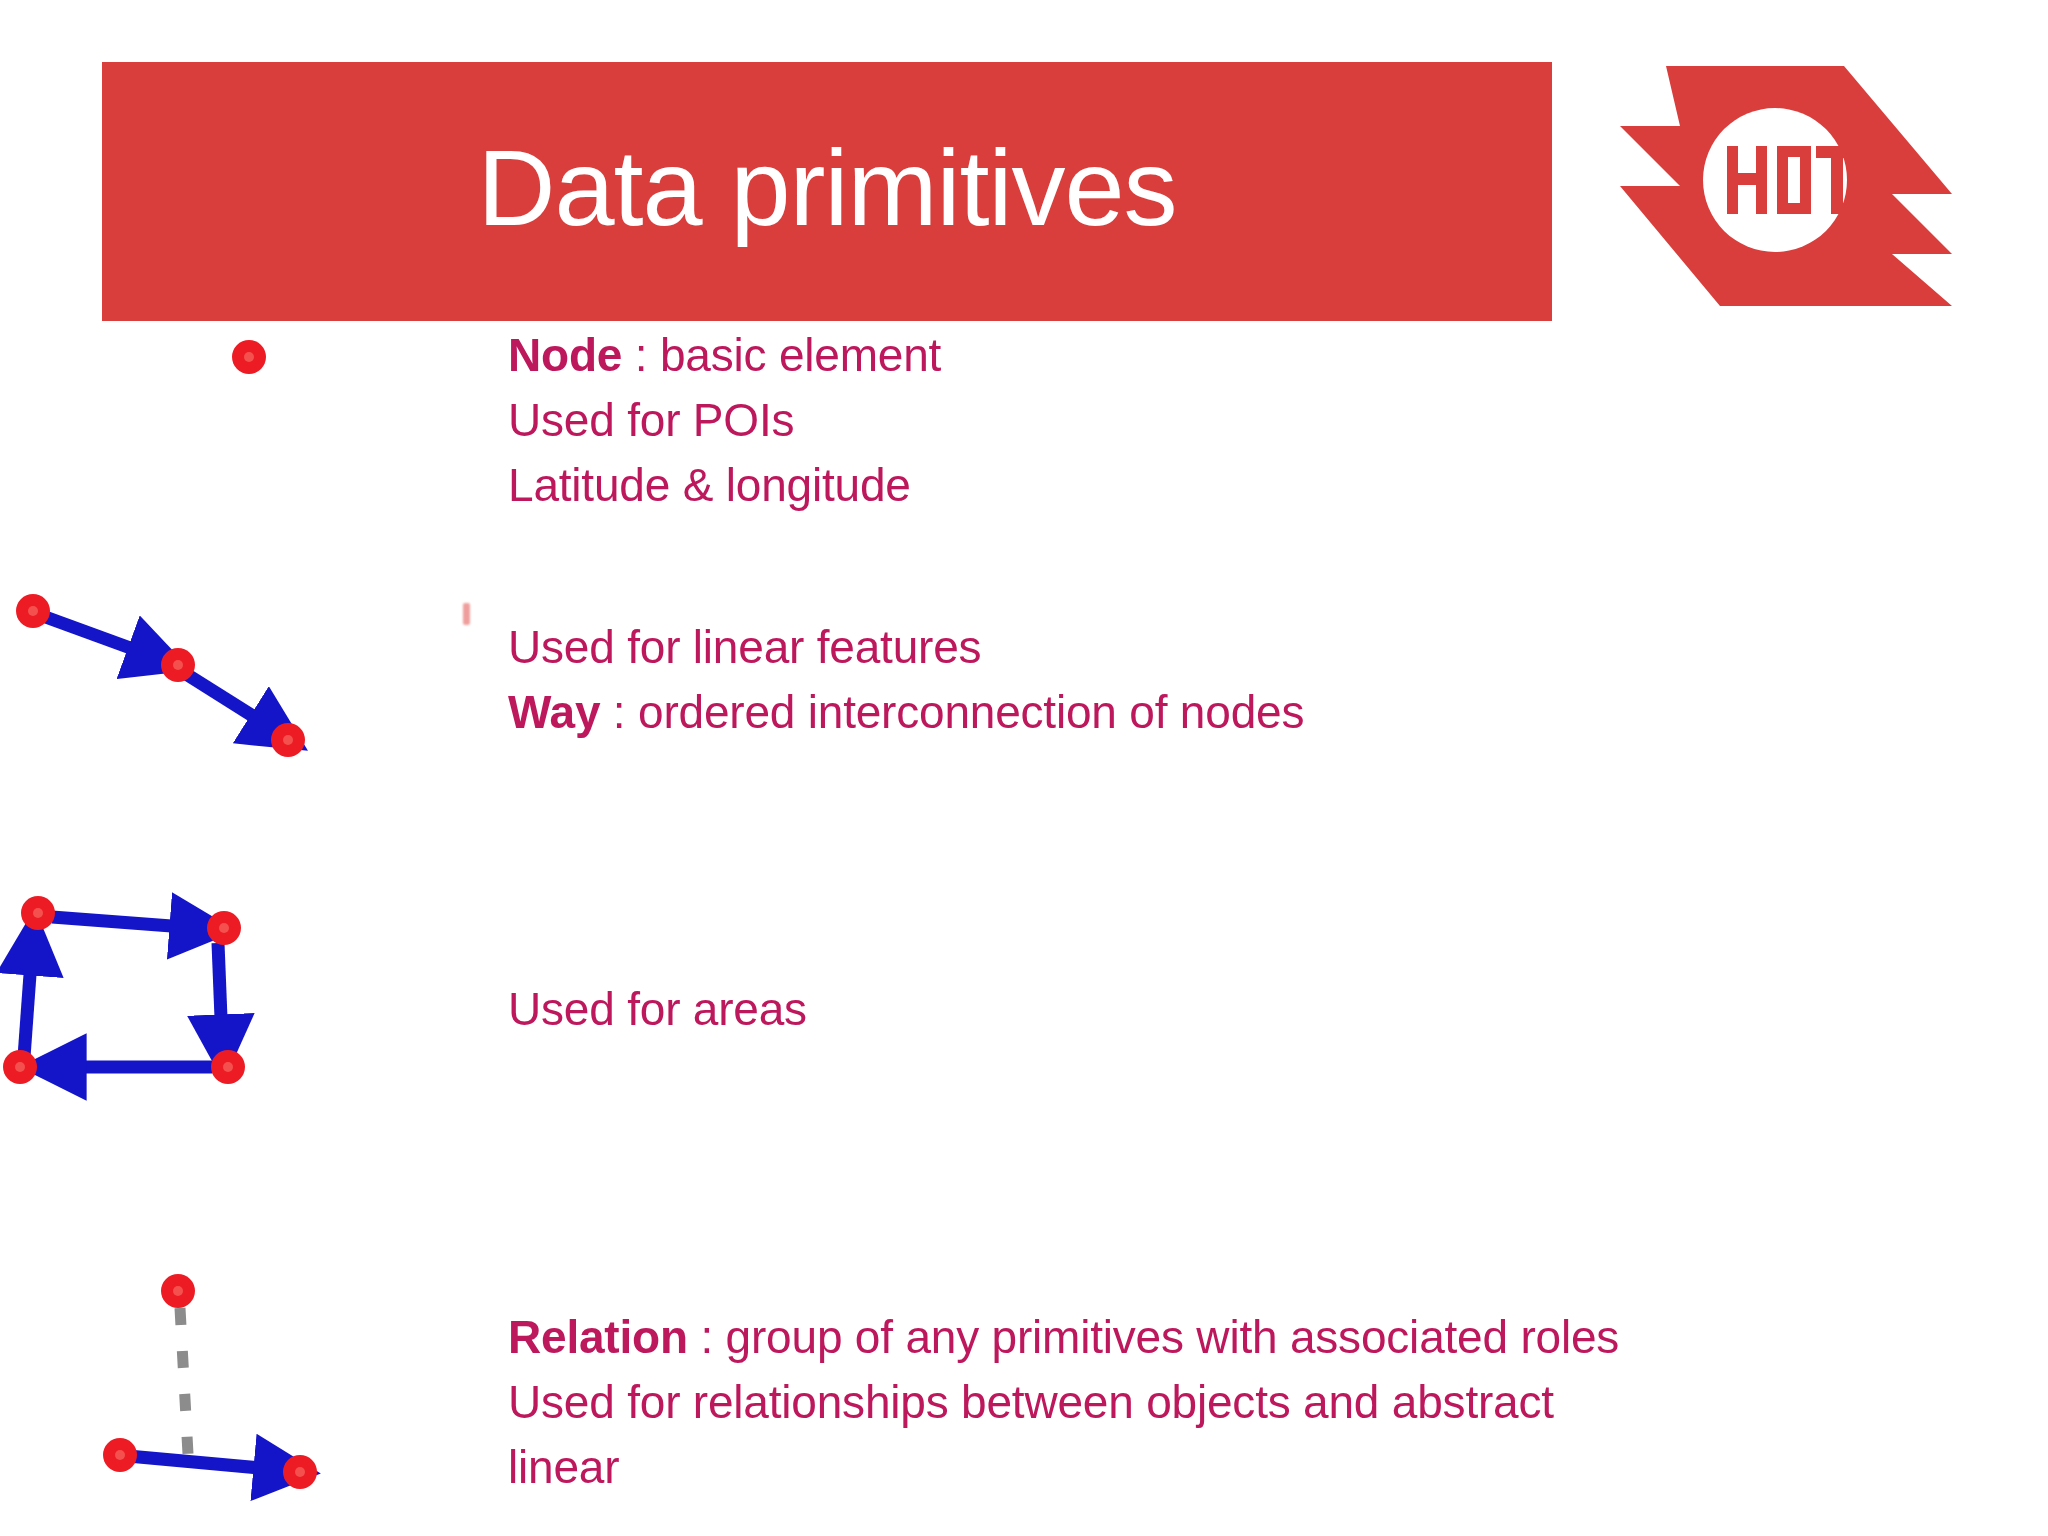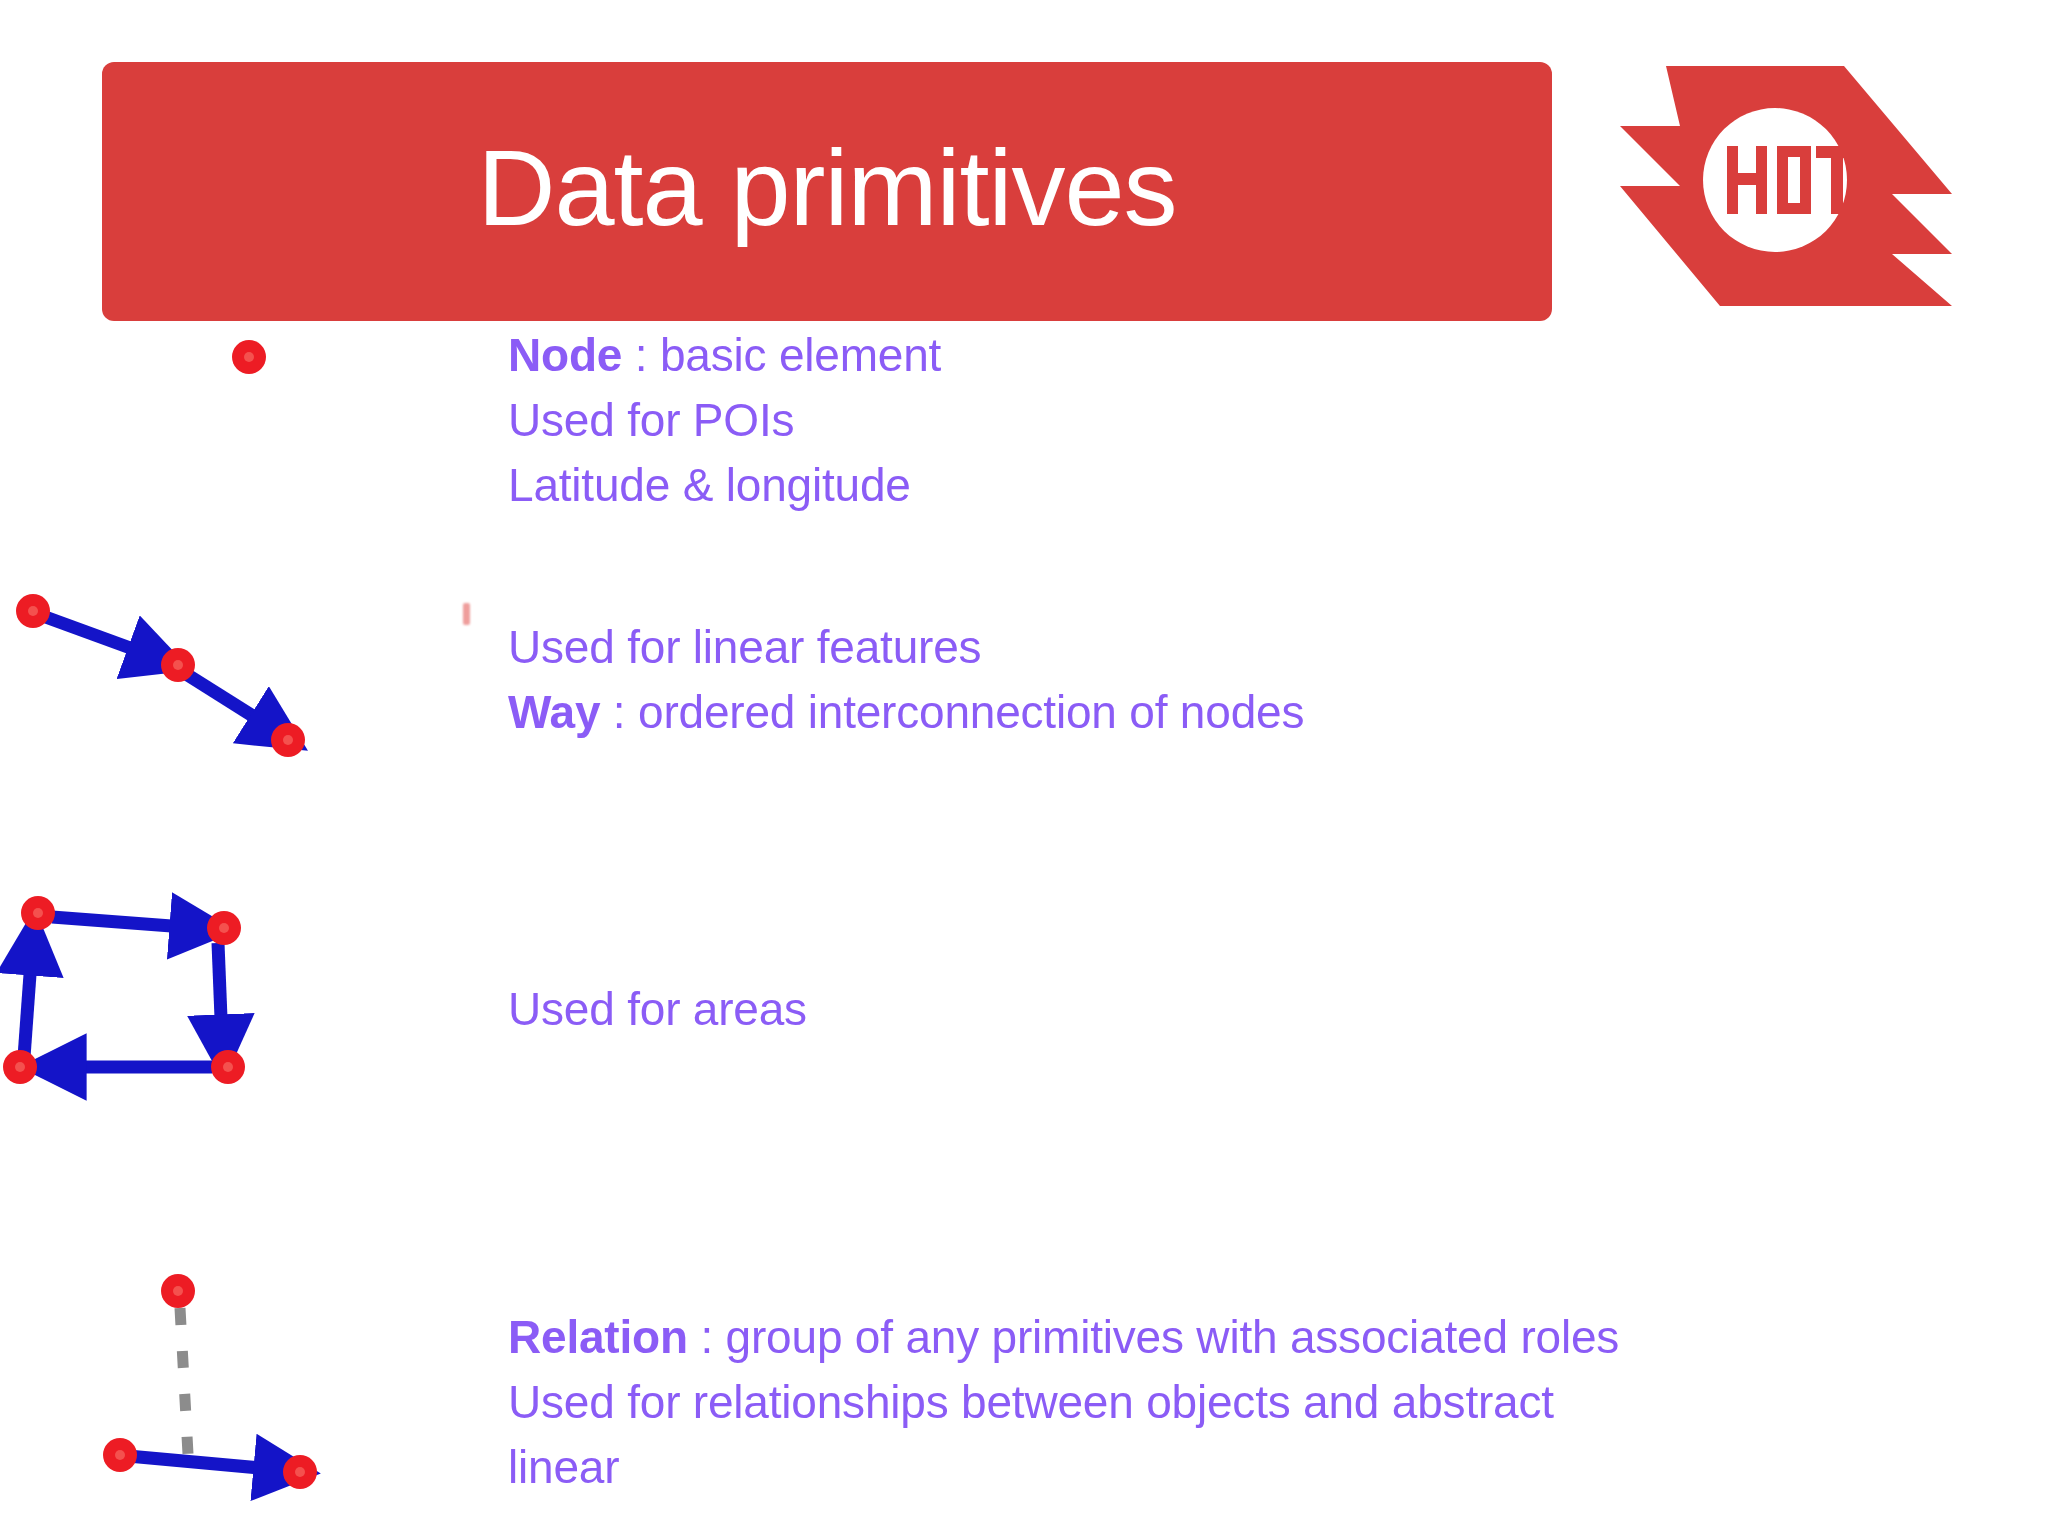--- a/index.html
+++ b/index.html
@@ -21,21 +21,20 @@
     position: absolute;
     left: 102px;
     top: 62px;
     width: 1450px;
     height: 259px;
     background: #D93E3C;
     display: flex;
     align-items: center;
     justify-content: center;
     box-sizing: border-box;
-    border-radius: 12px;
   }
   #title-text {
     color: #ffffff;
     font-size: 108px;
     font-weight: 400;
     letter-spacing: -1px;
     line-height: 1;
     white-space: nowrap;
     transform: translateY(-4px);
   }
@@ -62,21 +61,21 @@
     top: 0;
     width: 500px;
     height: 100%;
   }
   .row-art svg { display: block; width: 100%; height: 100%; overflow: visible; }
   .row-text {
     position: absolute;
     left: 508px;
     top: 0;
     width: 1500px;
-    color: #8b5cf6;
+    color: #be185d;
     font-size: 46px;
     line-height: 65px;
     letter-spacing: -0.2px;
   }
   .row-text .lead { font-weight: 700; }
   .row-text p { margin: 0; }
 
   
   #row-node     { top: 325px;  height: 220px; }
   #row-way      { top: 585px;  height: 230px; }

